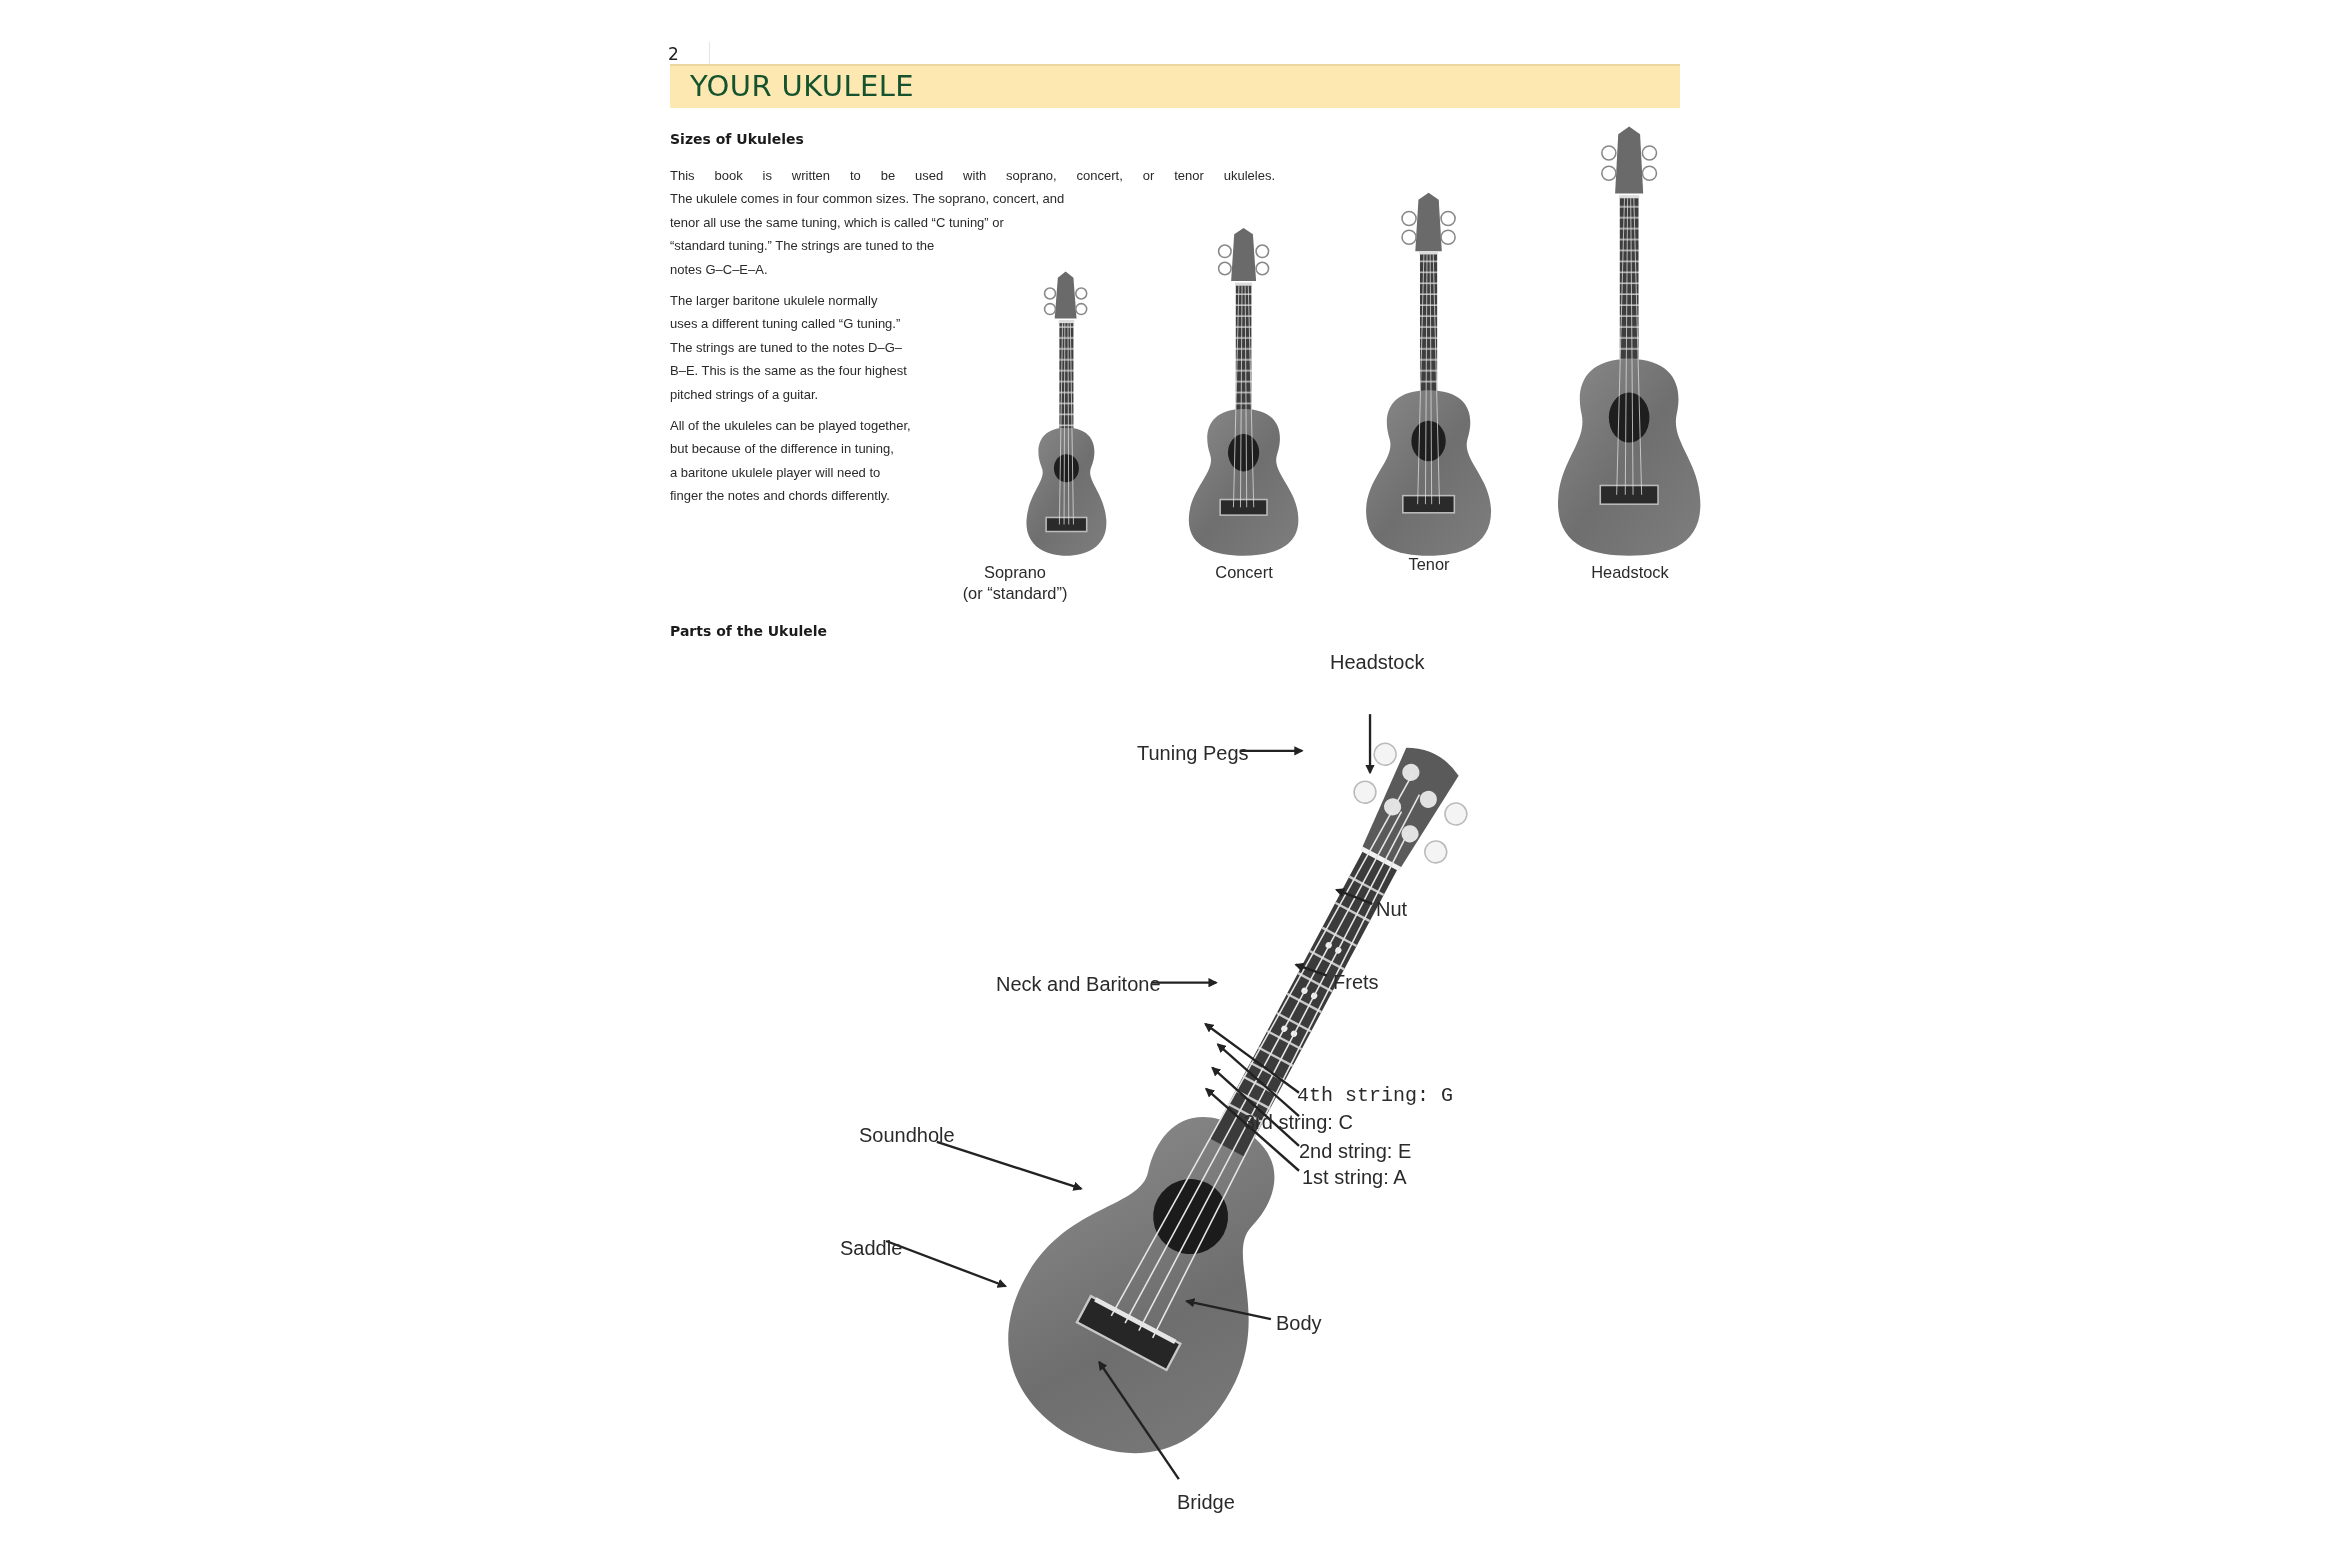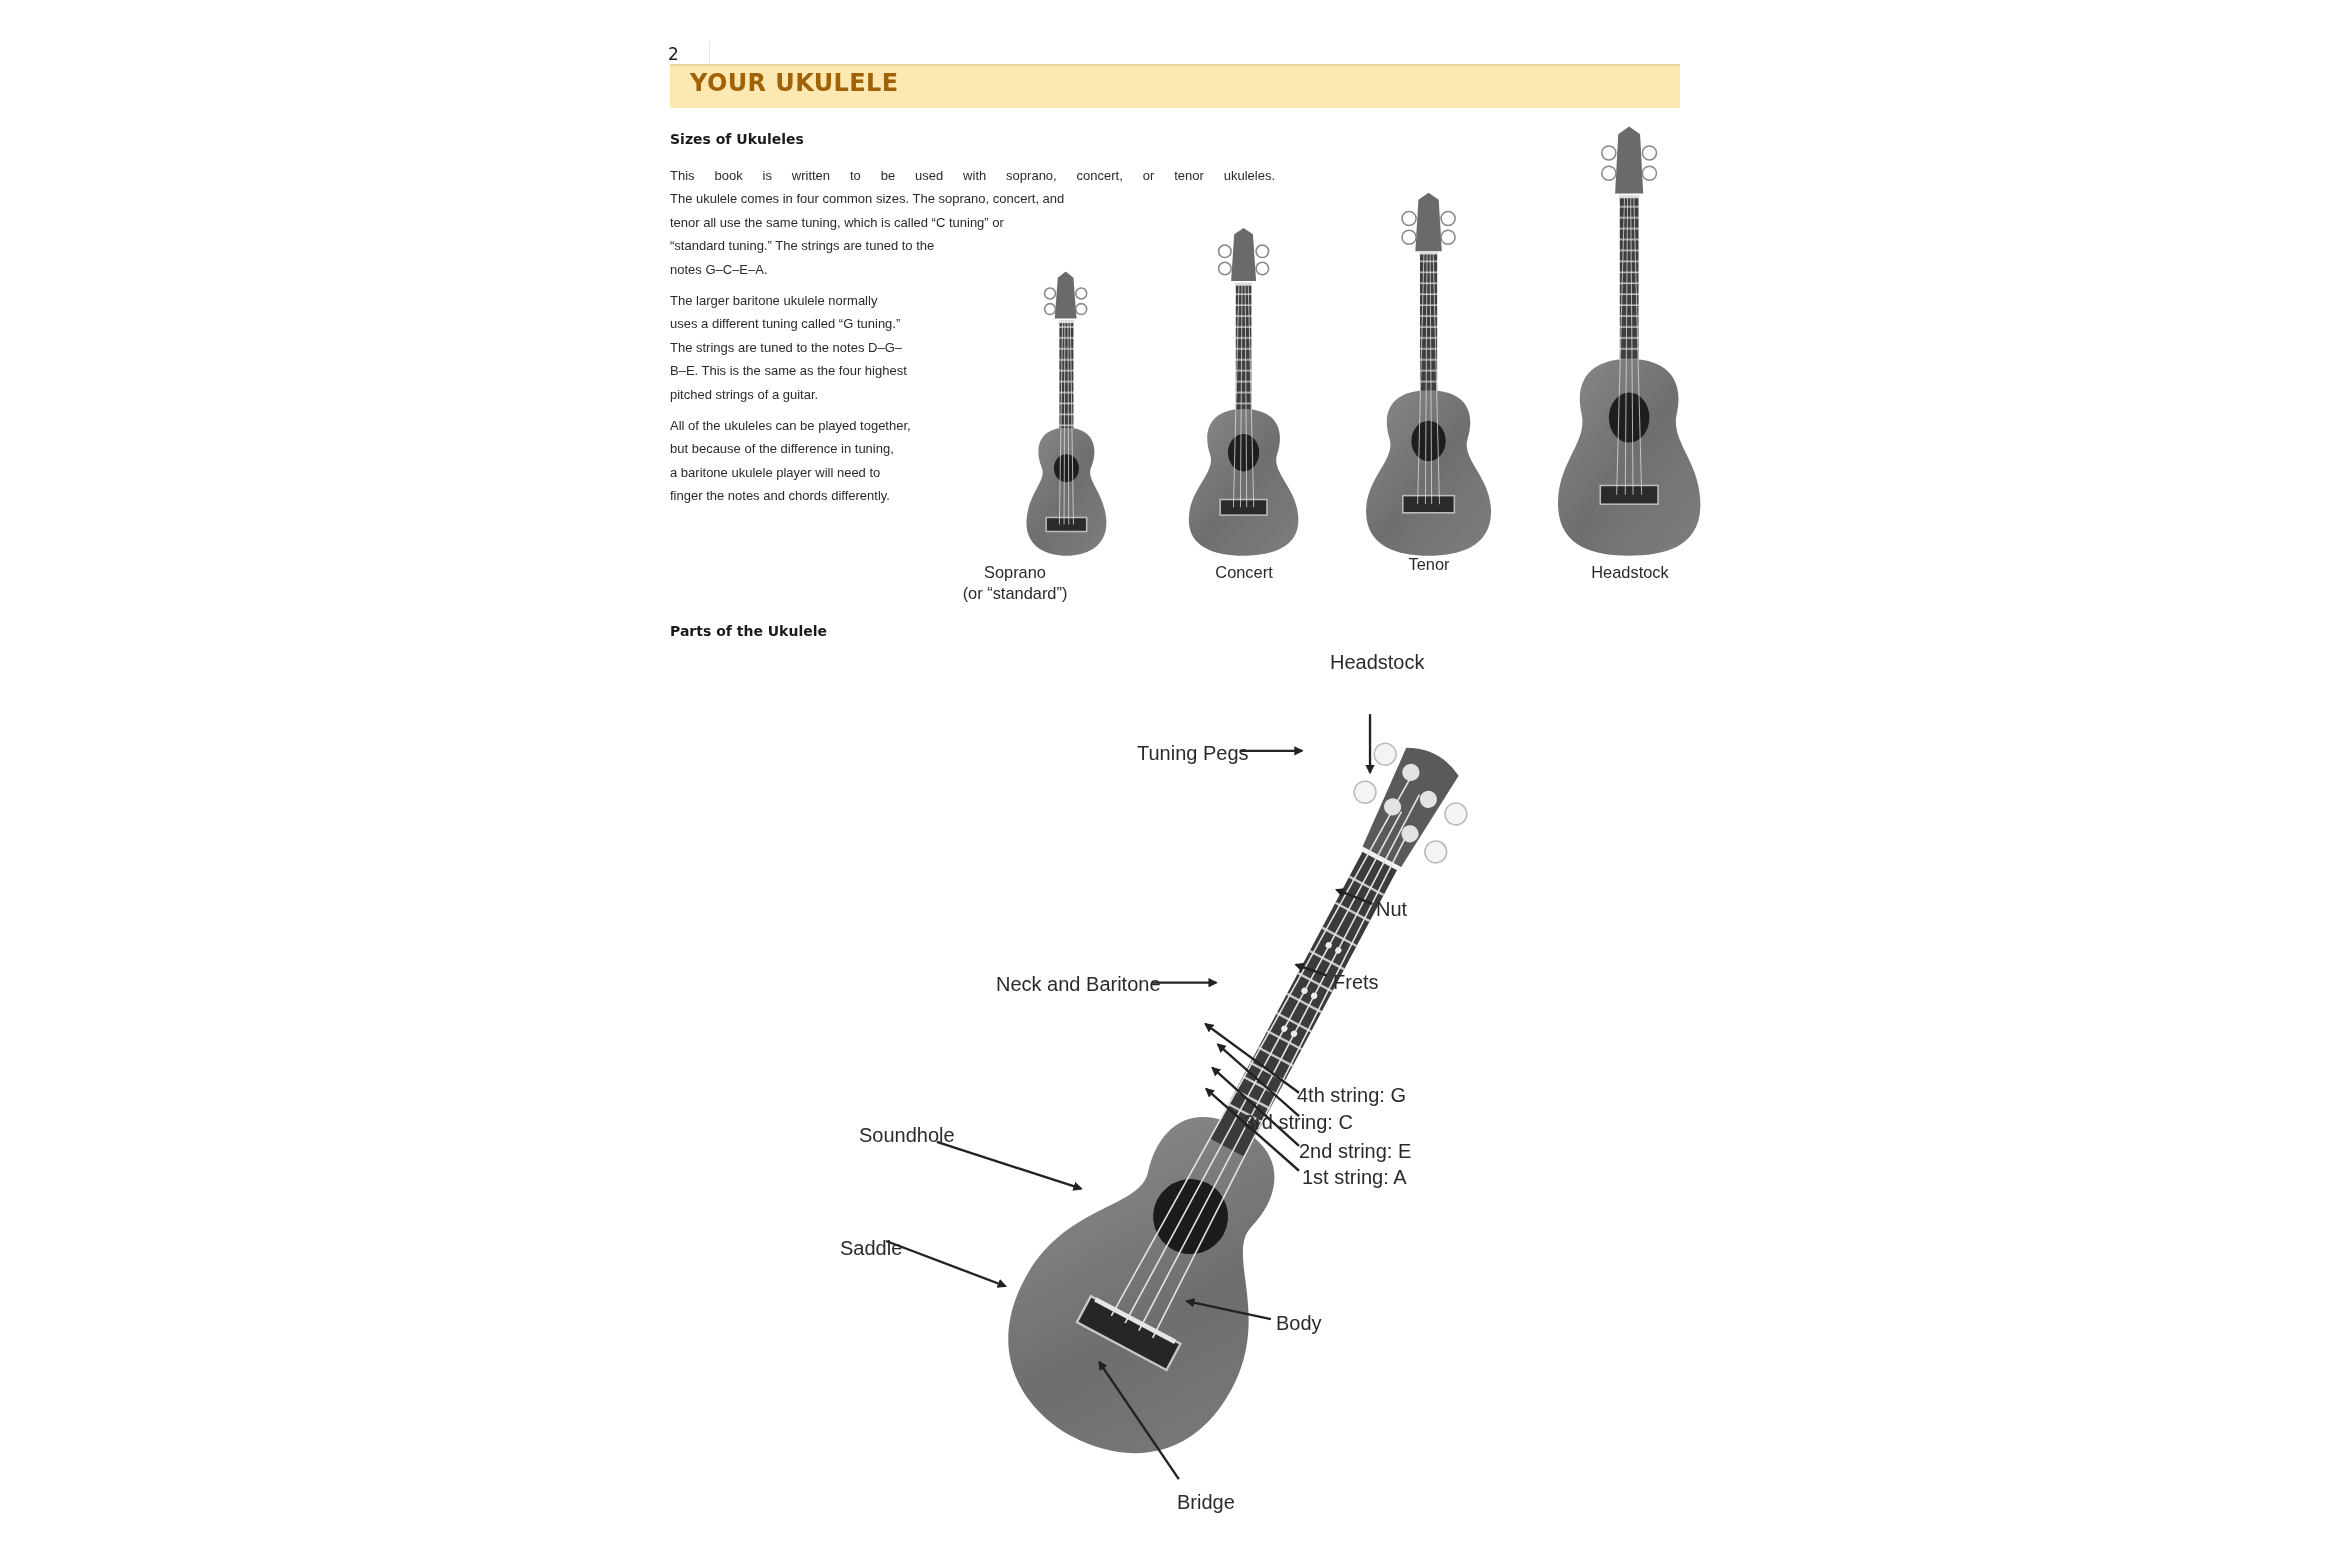--- a/index.html
+++ b/index.html
@@ -3,22 +3,22 @@
 <meta charset="utf-8">
 <style>
   html, body { margin:0; padding:0; background:#ffffff; }
   body { width:2342px; height:1561px; position:relative; overflow:hidden;
          font-family:"DejaVu Sans", "Liberation Sans", sans-serif; color:#1a1a1a; }
   .abs { position:absolute; }
   .page-num { left:668px; top:44px; font-size:17px; color:#222; }
   .page-num-rule { left:709px; top:42px; width:0.8px; height:22px; background:#e4e4e4; }
   .header-bar { left:670px; top:64px; width:1010px; height:44px;
                 background:#fde8b2; border-top:2.3px solid #e9d79e; box-sizing:border-box; }
-  .header-title { left:690px; top:69px; font-size:24px; font-weight:bold;
-                  letter-spacing:0.4px; color:#a16207; font-family:"DejaVu Sans", sans-serif; }
+  .header-title { left:690px; top:69px; font-size:29px; font-weight:normal;
+                  letter-spacing:0.4px; color:#14532d; font-family:"DejaVu Sans", sans-serif; }
   .h2 { font-size:14px; font-weight:bold; color:#1b1b1b; font-family:"DejaVu Sans", sans-serif; }
   .body-text { font-family:"Liberation Sans", sans-serif; font-size:13px; line-height:23.4px;
                color:#2a2a2a; text-align:justify; }
   .line { display:block; white-space:nowrap; }
   .uke-label { font-family:"Liberation Sans", sans-serif; font-size:16.4px; color:#2a2a2a;
                text-align:center; line-height:21px; }
   .part-label { font-family:"Liberation Sans", sans-serif; font-size:20px; color:#2a2a2a;
                 white-space:nowrap; }
   svg { position:absolute; left:0; top:0; }
 </style>
@@ -238,21 +238,21 @@
     <line x1="1628" y1="1690" x2="1520" y2="1667" marker-end="url(#arr)"></line>
     <line x1="1510" y1="1895" x2="1408" y2="1745" marker-end="url(#arr)"></line>
   </g>
 </svg>
 
 <div class="abs part-label" style="left:1330px; top:651px;">Headstock</div>
 <div class="abs part-label" style="left:1137px; top:742px;">Tuning Pegs</div>
 <div class="abs part-label" style="left:1376px; top:898px;">Nut</div>
 <div class="abs part-label" style="left:996px; top:973px;">Neck and Baritone</div>
 <div class="abs part-label" style="left:1333px; top:971px;">Frets</div>
-<div class="abs part-label" style="left:1297px; top:1084px;">4th string: G</div>
+<div class="abs part-label" style="left:1297px; top:1084px;font-family:Liberation Mono, monospace;">4th string: G</div>
 <div class="abs part-label" style="left:1244px; top:1111px;">3rd string: C</div>
 <div class="abs part-label" style="left:1299px; top:1140px;">2nd string: E</div>
 <div class="abs part-label" style="left:1302px; top:1166px;">1st string: A</div>
 <div class="abs part-label" style="left:859px; top:1124px;">Soundhole</div>
 <div class="abs part-label" style="left:840px; top:1237px;">Saddle</div>
 <div class="abs part-label" style="left:1276px; top:1312px;">Body</div>
 <div class="abs part-label" style="left:1177px; top:1491px;">Bridge</div>
 
 
 </body></html>

